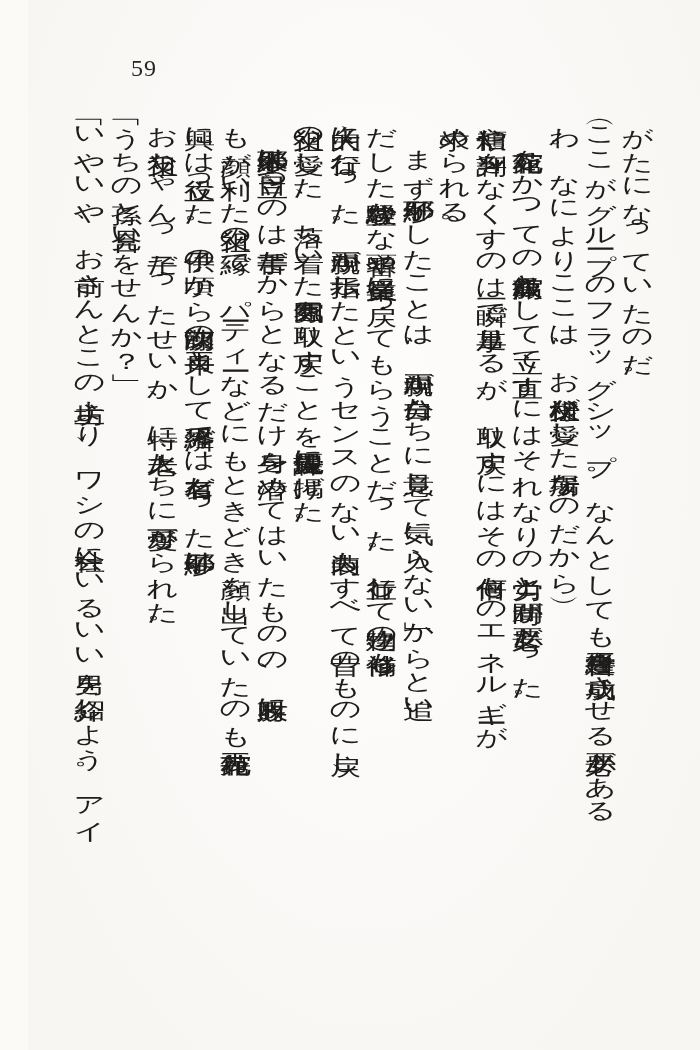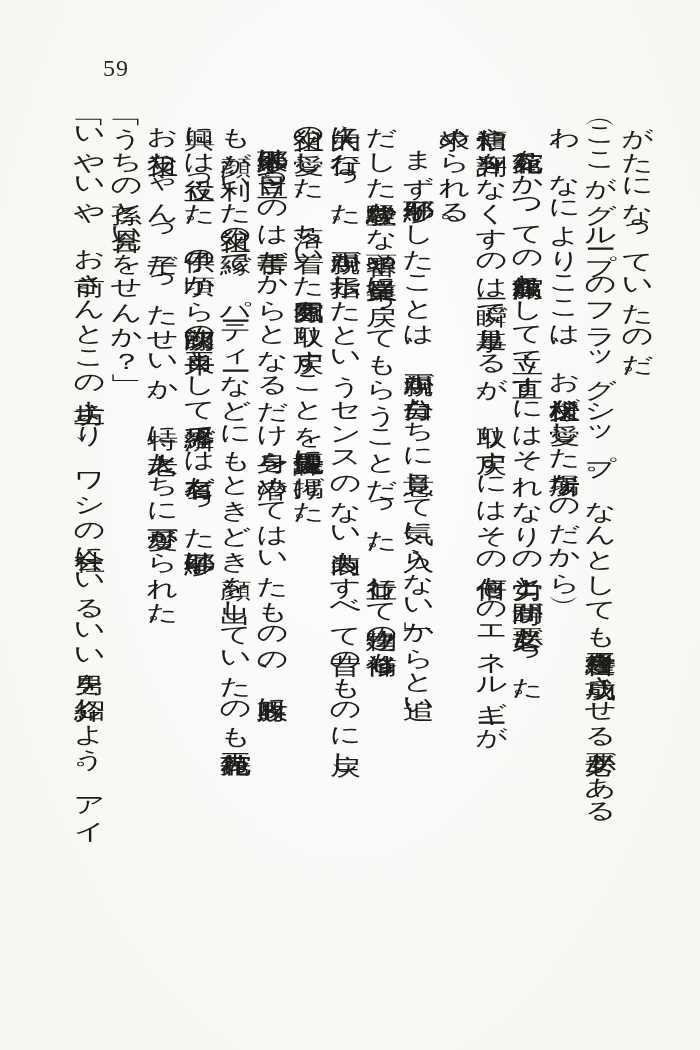--- a/index.html
+++ b/index.html
@@ -14,20 +14,21 @@
     overflow: hidden;
     font-family: "Liberation Serif", "DejaVu Serif", serif;
   }
   
   .page {
     position: absolute;
     inset: 0;
     background:
       radial-gradient(ellipse at 50% 40%, rgba(255,255,255,0.6) 0%, rgba(0,0,0,0.015) 85%),
       #fbfaf7;
+    margin-left: 28px;
   }
   .page-number {
     position: absolute;
     left: 103px;
     top: 55px;
     font-size: 24px;
     color: #262626;
     letter-spacing: 1px;
     font-family: "Liberation Serif", "DejaVu Serif", serif;
   }

